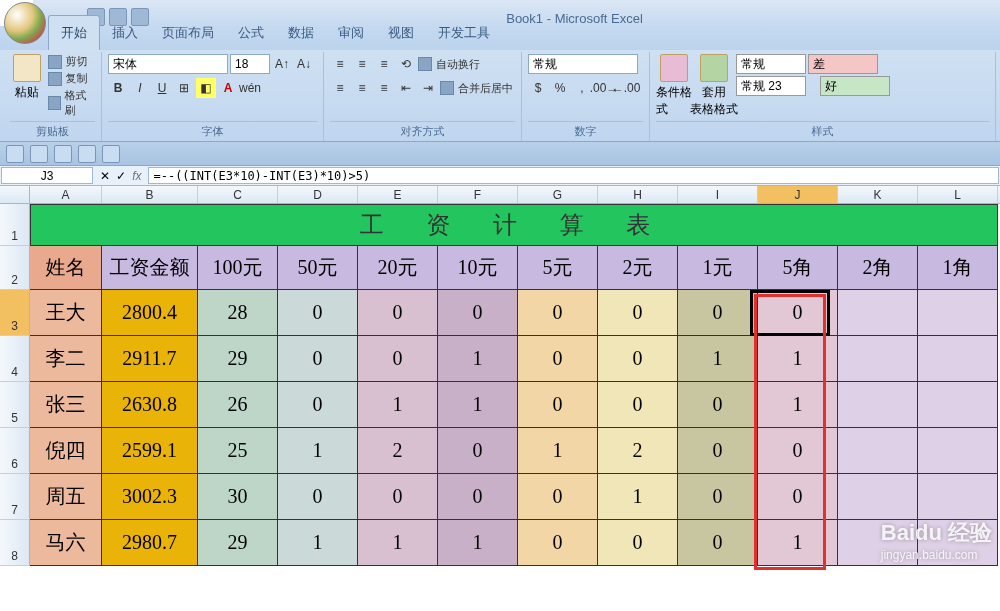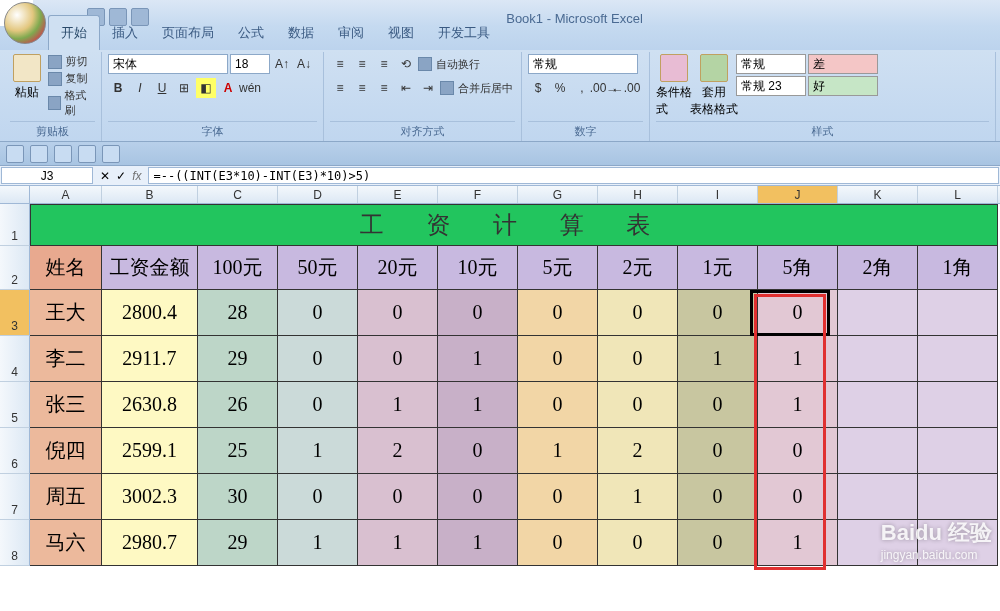--- a/index.html
+++ b/index.html
@@ -57,21 +57,21 @@
 .row-h.sel { background: #f2c060; }
 .cell { border-right: 1px solid #333; border-bottom: 1px solid #333; display: flex; align-items: center; justify-content: center; font-size: 20px; font-family: "SimSun", serif; }
 
 .title-row { grid-column: 2 / 14; background: #22c55e; color: #333; height: 42px; font-size: 24px; letter-spacing: 18px; border: 1px solid #333; display:flex; align-items:center; justify-content:center; }
 
 .hdr { background: #c8b9e0; height: 44px; }
 .hdr.name { background: #e8a98f; }
 
 .r { height: 46px; }
 .c-name { background: #ecb99c; }
-.c-amt  { background: #fef9c3; }
+.c-amt  { background: #eab308; }
 .c-100  { background: #bdd6c8; }
 .c-50   { background: #cbdad9; }
 .c-20   { background: #d9c0d0; }
 .c-10   { background: #c8b0c8; }
 .c-5    { background: #f2d6a6; }
 .c-2    { background: #f0e6b8; }
 .c-1    { background: #c8c6a0; }
 .c-5j   { background: #e2c8d4; }
 .c-2j   { background: #ded0e6; }
 .c-1j   { background: #ded0e6; }
@@ -210,21 +210,21 @@
       <div class="big-btn">
           <div class="icon" style="background:#b4d4a4"></div>
           <span style="white-space:pre;text-align:center">套用
 表格格式</span>
         </div>
       <div class="style-gallery">
         <div style="display:flex;gap:2px">
           <div class="style-cell" style="background:#fff">常规</div>
           <div class="style-cell" style="background:#f4c6c6">差</div>
         </div>
-        <div style="display:flex;gap:2px">
+        <div style="display:flex;gap:14px">
           <div class="style-cell" style="background:#fff">常规 23</div>
           <div class="style-cell" style="background:#c6e6c6">好</div>
         </div>
       </div>
     </div>
     <div class="group-title">样式</div>
   </div>
 </div>
 
 <div class="sec-bar">

